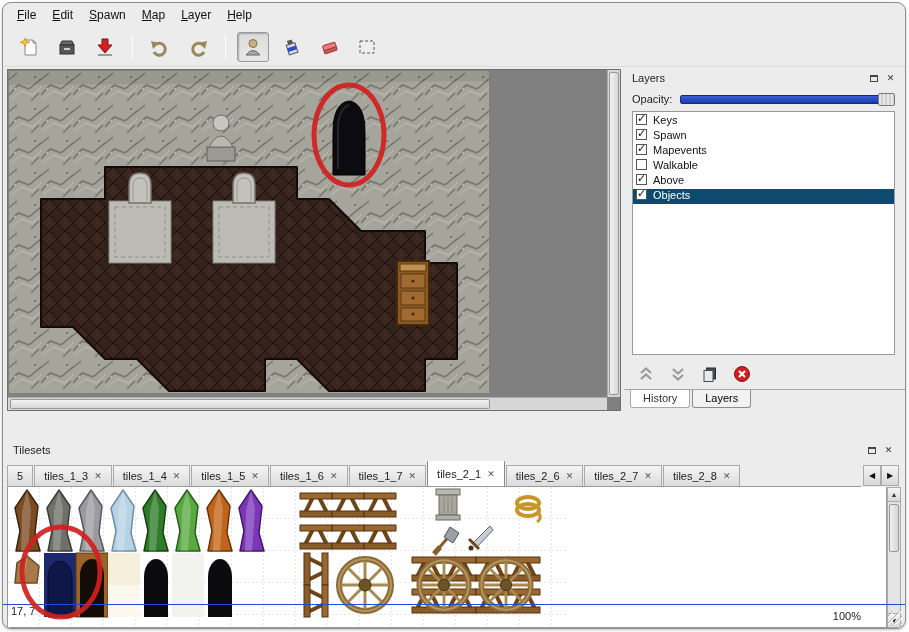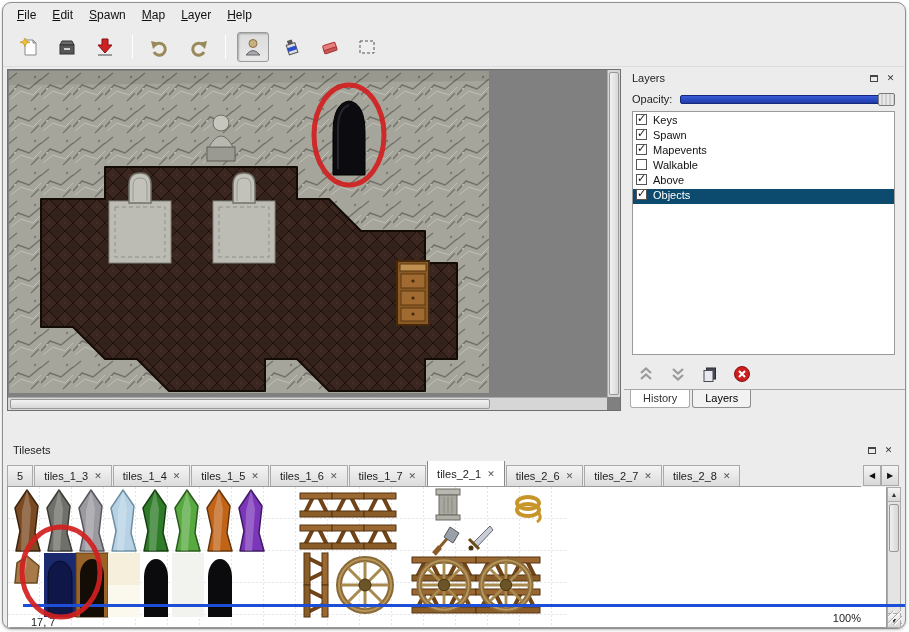--- a/index.html
+++ b/index.html
@@ -62,22 +62,22 @@
   .ts-arrows{position:absolute;right:4px;top:24px;display:flex;}
   .arrow-btn{width:18px;height:21px;background:linear-gradient(#f4f4f4,#d8d8d8);border:1px solid #aaa;
     display:flex;align-items:center;justify-content:center;font-size:8px;color:#111;}
   .ts-viewport{position:absolute;left:2px;right:16px;top:46px;height:141px;background:#fff;border:1px solid #9a9a9a;border-top:none;overflow:hidden;}
   .ts-vscroll{position:absolute;right:2px;top:46px;width:14px;height:141px;background:#e4e4e4;border:1px solid #aaa;}
   .ts-varrow{position:absolute;left:0;right:0;height:14px;background:linear-gradient(#f4f4f4,#d8d8d8);border-bottom:1px solid #aaa;
     display:flex;align-items:center;justify-content:center;font-size:7px;color:#333;}
   .ts-varrow.down{bottom:0;top:auto;border-top:1px solid #aaa;border-bottom:none;}
   .ts-vthumb{position:absolute;left:1px;right:1px;top:16px;height:48px;background:linear-gradient(90deg,#f0f0f0,#d6d6d6);border:1px solid #999;border-radius:2px;}
   
-  .statusbar{position:absolute;left:0;right:0;bottom:0;height:24px;border-top:3px solid #1d4ed8;
-    display:flex;align-items:flex-end;font-size:11px;color:#222;padding:0 8px;margin-left:20px;}
+  .statusbar{position:absolute;left:0;right:0;bottom:0;height:24px;border-top:1px solid #1d4ed8;
+    display:flex;align-items:flex-start;font-size:11px;color:#222;padding:0 8px;}
   .status-zoom{position:absolute;right:44px;top:5px;}
   .grip{position:absolute;right:3px;bottom:3px;width:14px;height:14px;
     background:repeating-linear-gradient(135deg,transparent 0 3px,#ababab 3px 4px,#f4f4f4 4px 5px);}
   
   .annotation-overlay{position:absolute;z-index:50;pointer-events:none;}
 </style>
 </head>
 <body>
 
 <div class="window">

